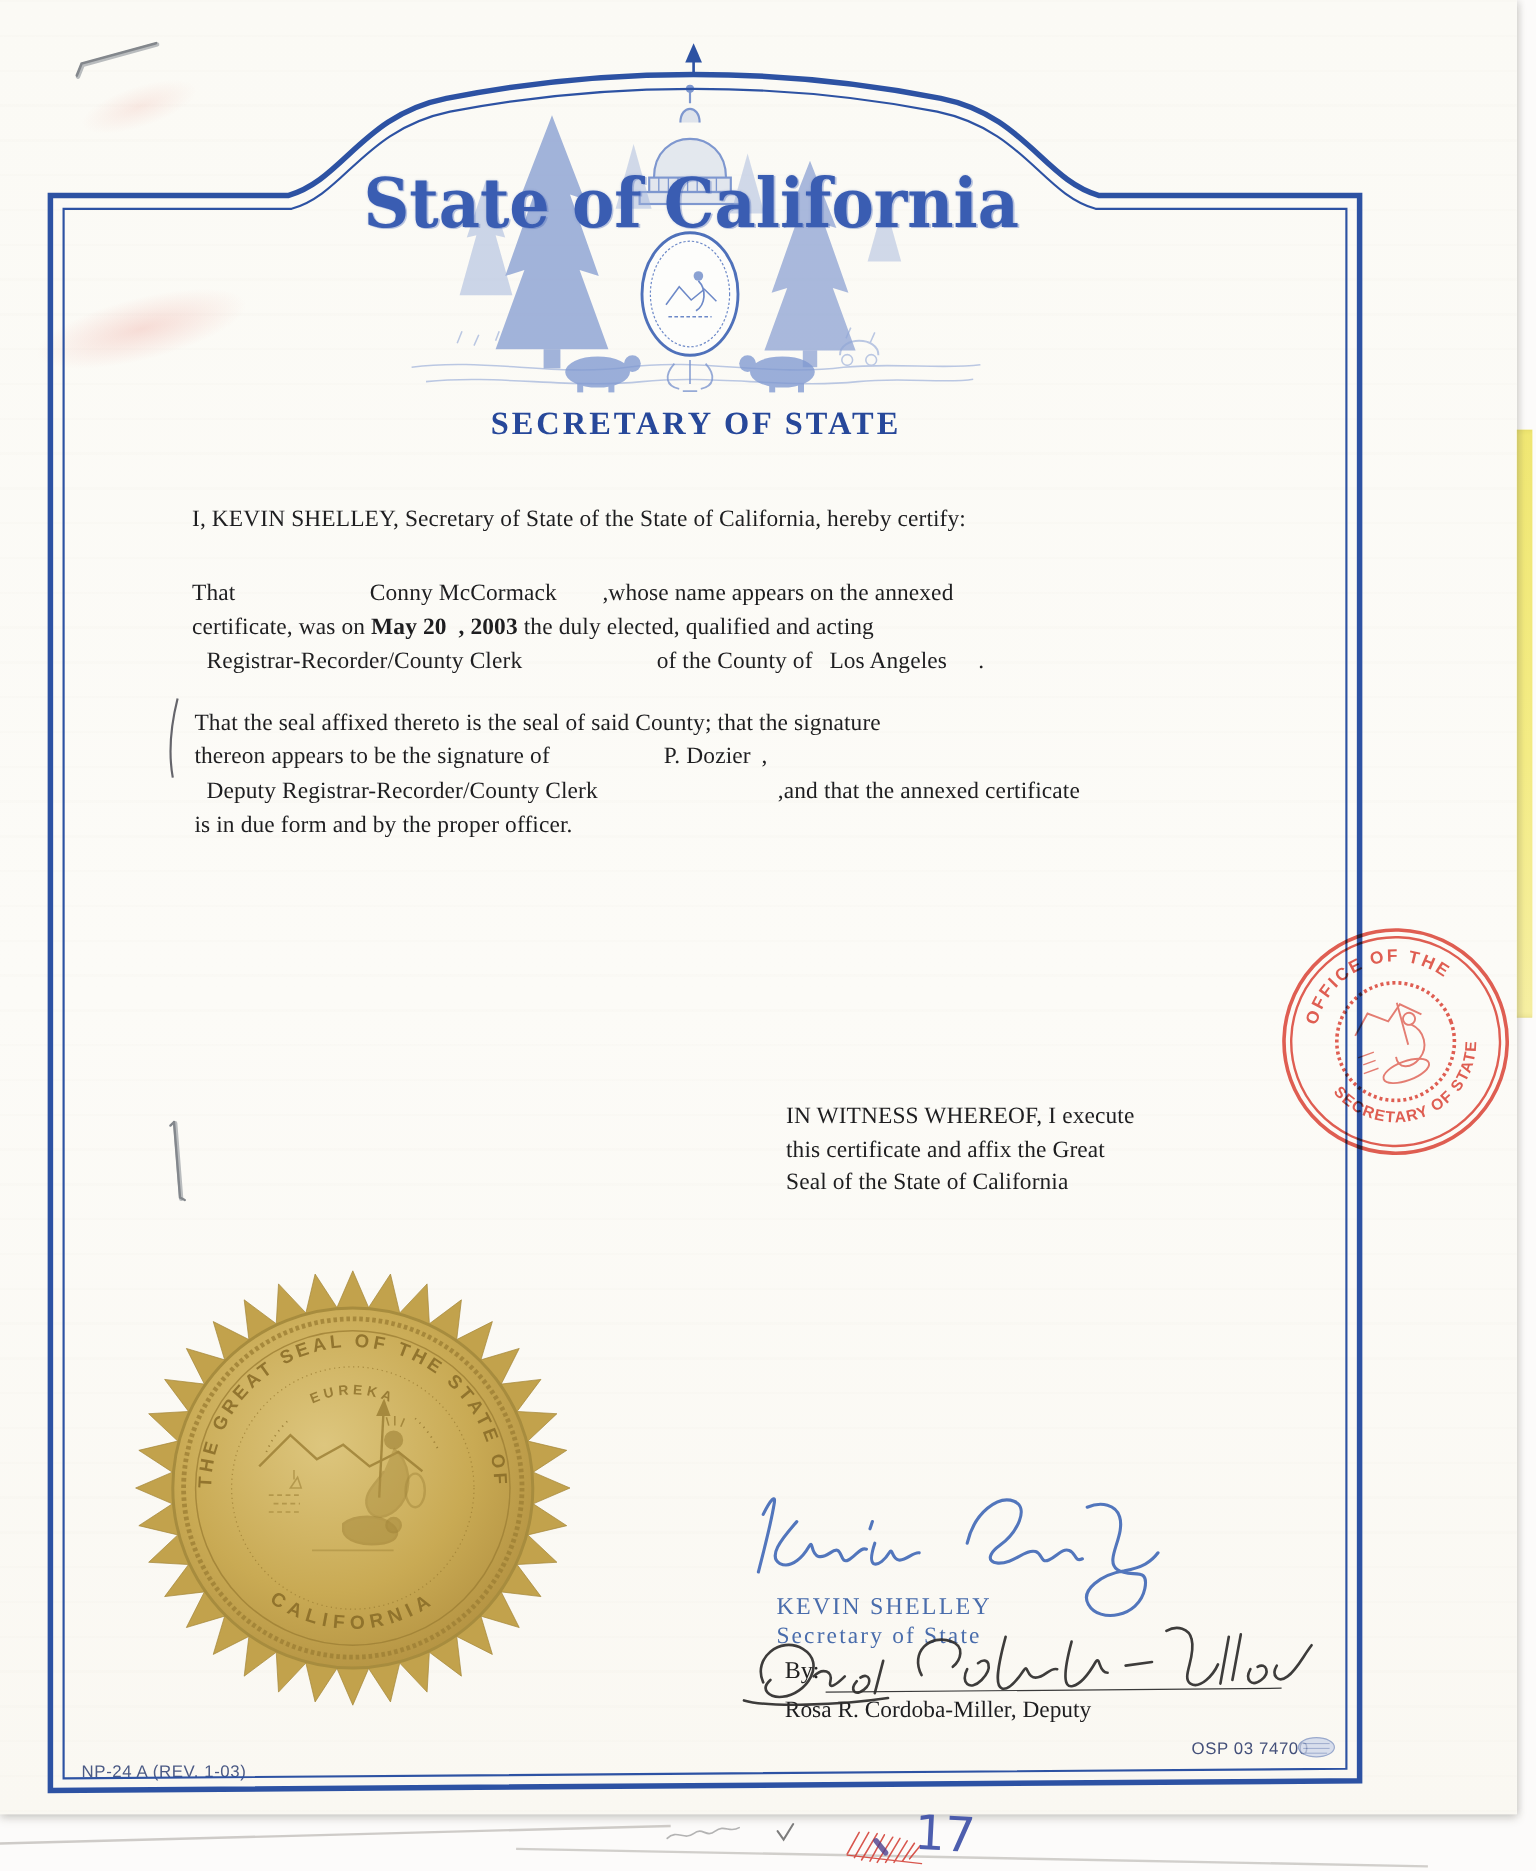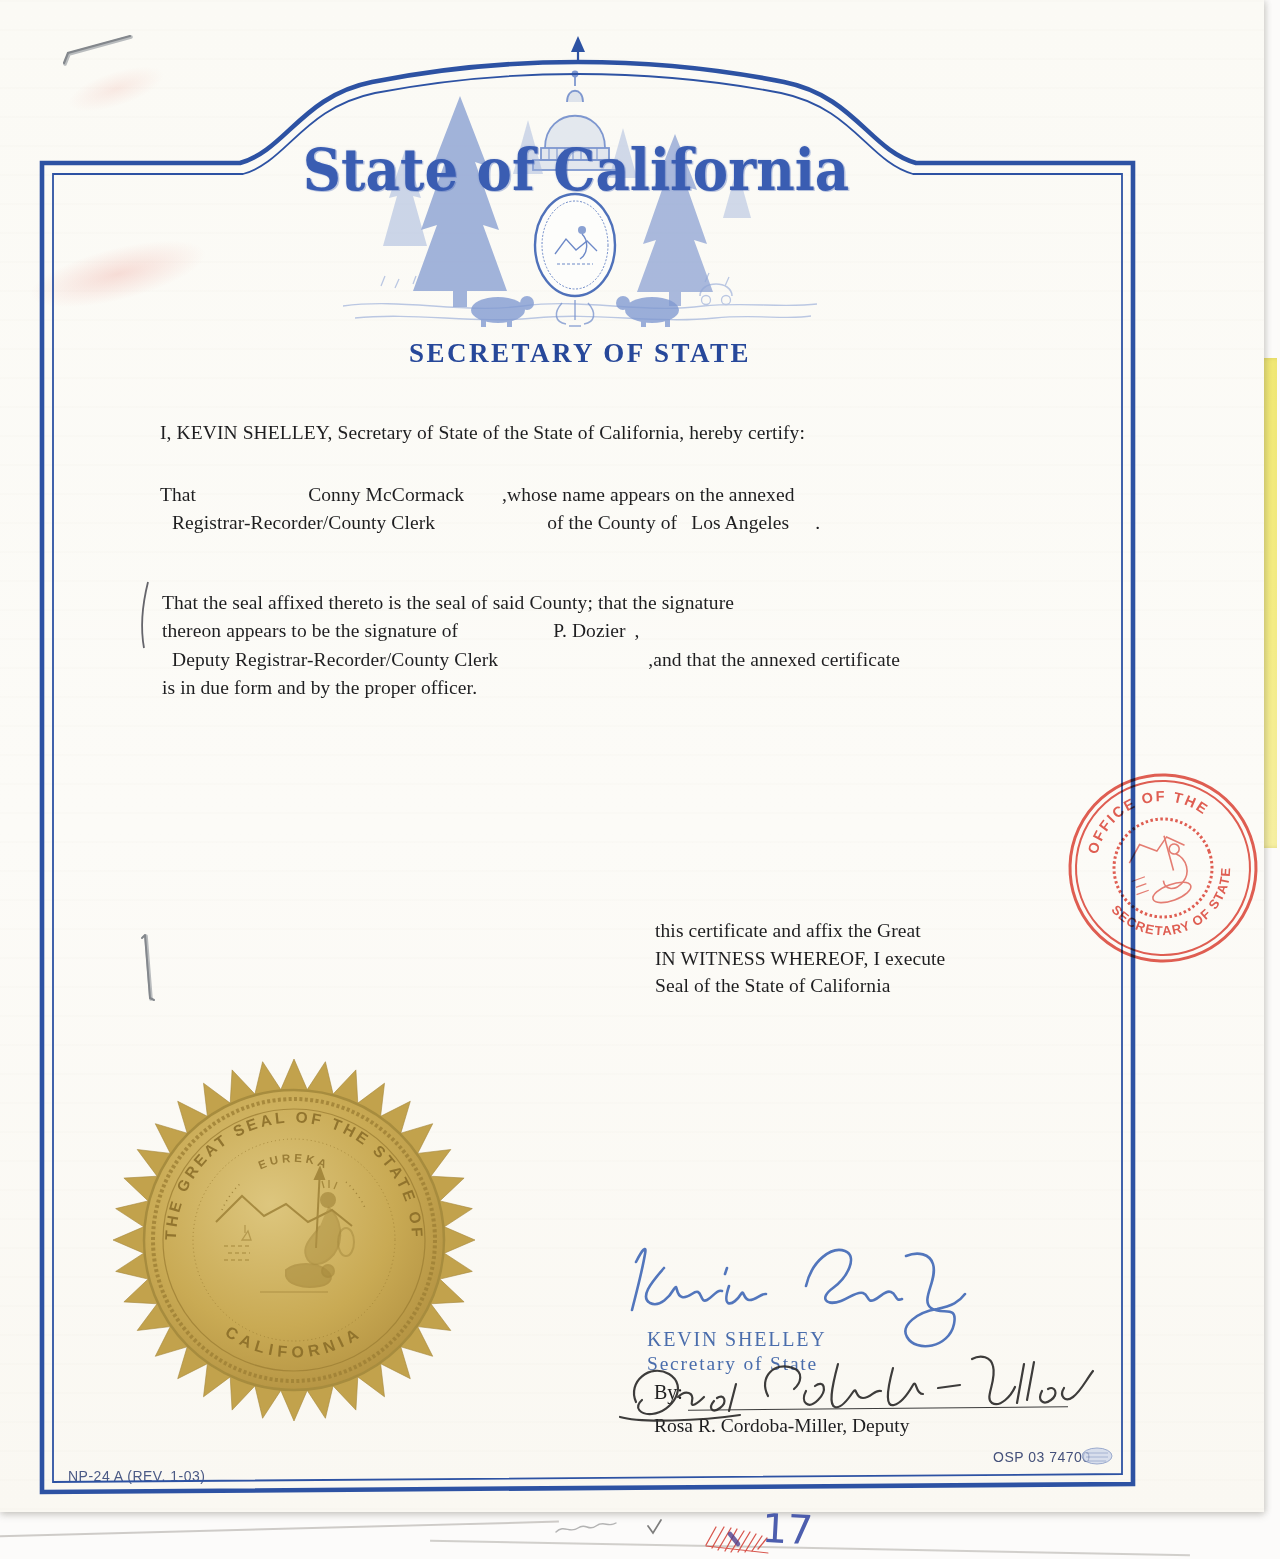--- a/index.html
+++ b/index.html
@@ -168,31 +168,32 @@
       <path d="M290,242 L290,262 M284,268 h12"></path>
     </g>
   </svg>
 
   <div class="state-title">State of California</div>
   <div class="office-title">SECRETARY OF STATE</div>
 
   <div class="para" style="left:160px;top:422px;">I, KEVIN SHELLEY, Secretary of State of the State of California, hereby certify:</div>
   <div class="para" style="left:160px;top:481px;">
       <div class="tline"><span>That</span><span style="margin-left: 112px;">Conny McCormack</span><span style="margin-left: 38px;">,whose name appears on the annexed</span></div>
+      <div class="tline"><span>certificate, was on </span><span style="font-weight: bold;">May 20  , 2003</span><span> the duly elected, qualified and acting</span></div>
       <div class="tline"><span style="margin-left: 12px;">Registrar-Recorder/County Clerk</span><span style="margin-left: 112px;">of the County of</span><span style="margin-left: 14px;">Los Angeles</span><span style="margin-left: 26px;">.</span></div>
     </div>
   <div class="para" style="left:162px;top:589px;">
       <div class="tline"><span>That the seal affixed thereto is the seal of said County; that the signature</span></div>
       <div class="tline"><span>thereon appears to be the signature of</span><span style="margin-left: 95px; font-weight: normal;">P. Dozier</span><span style="margin-left: 4px;"> ,</span></div>
       <div class="tline"><span style="margin-left: 10px;">Deputy Registrar-Recorder/County Clerk</span><span style="margin-left: 150px;">,and that the annexed certificate</span></div>
       <div class="tline"><span>is in due form and by the proper officer.</span></div>
     </div>
   <div class="para witness" style="left:655px;top:917px;">
+      <div class="tline"><span>IN WITNESS WHEREOF, I execute</span></div>
       <div class="tline"><span>this certificate and affix the Great</span></div>
-      <div class="tline"><span>IN WITNESS WHEREOF, I execute</span></div>
       <div class="tline"><span>Seal of the State of California</span></div>
     </div>
 
   <div class="sig-blue-name">KEVIN SHELLEY</div>
   <div class="sig-blue-title">Secretary of State</div>
   <div class="sig-by">By:</div>
   <div class="sig-underline"></div>
   <div class="sig-deputy">Rosa R. Cordoba-Miller, Deputy</div>
 
   <div class="form-number">NP-24 A (REV. 1-03)</div>

